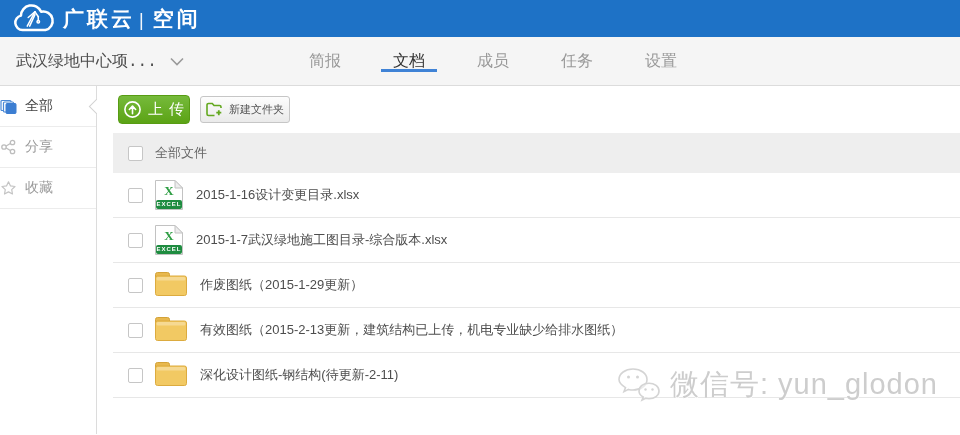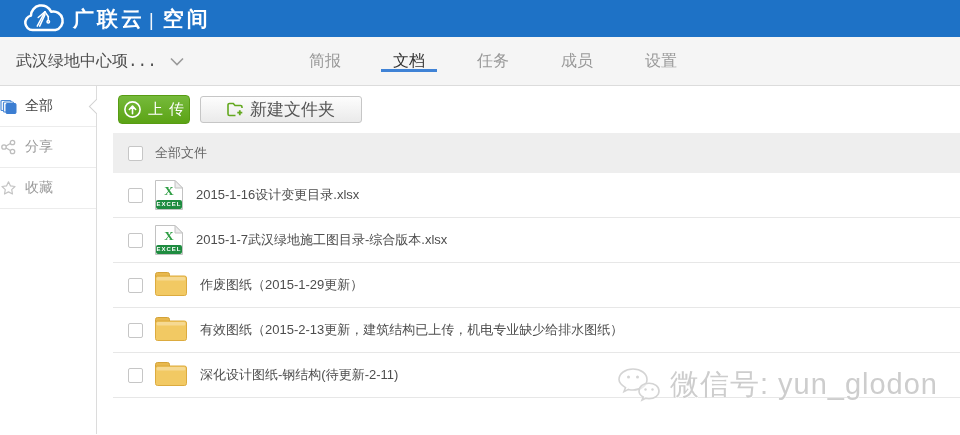--- a/index.html
+++ b/index.html
@@ -5,21 +5,21 @@
   * { margin:0; padding:0; box-sizing:border-box; }
   html,body { width:960px; height:435px; }
   body {
     font-family:"Liberation Sans","DejaVu Sans",sans-serif;
     background:#fff; overflow:hidden; position:relative;
   }
 
   
   .app-header {
     height:37px; background:#1E72C6; display:flex; align-items:center;
-    padding-left:20px; color:#fff;
+    padding-left:10px; color:#fff;
   }
   .logo { display:flex; align-items:center; }
   .brand { display:flex; align-items:baseline; margin-left:7px; }
   .brand-name, .brand-product { font-size:21px; font-weight:bold; letter-spacing:3px; }
   .brand-sep { font-size:18px; font-weight:normal; margin:0 9px 0 4px; opacity:.95; }
 
   
   .project-bar {
     height:49px; background:#f5f5f5; border-bottom:1px solid #dcdcdc;
     display:flex; align-items:center; position:relative;
@@ -56,22 +56,22 @@
   
   .toolbar { padding:9px 0 0 21px; display:flex; gap:10px; height:47px; }
   .btn-upload {
     width:72px; height:29px; background:linear-gradient(#76ba3b,#5ba315);
     border:1px solid #579c13; border-radius:4px; color:#fff; font-size:15px;
     display:flex; align-items:center; justify-content:center; gap:6px;
     letter-spacing:1px; cursor:pointer;
   }
   .btn-newfolder {
     height:27px; margin-top:1px; background:linear-gradient(#fdfdfd,#eaeaea);
-    border:1px solid #c6c6c6; border-radius:3px; color:#555; font-size:17px;
-    display:flex; align-items:center; gap:6px; padding:0 26px; cursor:pointer;
+    border:1px solid #c6c6c6; border-radius:3px; color:#555; font-size:11px;
+    display:flex; align-items:center; gap:6px; padding:0 5px; cursor:pointer;
   }
 
   
   .list { margin-left:16px; }
   .list-head {
     height:40px; background:#eeeeee; display:flex; align-items:center;
     color:#666; font-size:13px;
   }
   .checkbox {
     width:15px; height:15px; background:#fff; border:1px solid #c6c6c6;
@@ -132,22 +132,22 @@
 <div class="project-bar">
   <span class="project-switcher">
     <span class="project-name">武汉绿地中心项...</span>
     <svg width="14" height="9" viewBox="0 0 14 9">
       <polyline points="1,1.5 7,7.5 13,1.5" fill="none" stroke="#9a9a9a" stroke-width="1.6"></polyline>
     </svg>
   </span>
   <div class="tabs">
     <span class="tab">简报</span>
     <span class="tab active">文档</span>
+    <span class="tab">成员</span>
     <span class="tab">任务</span>
-    <span class="tab">成员</span>
     <span class="tab">设置</span>
   </div>
 </div>
 
 <div class="layout">
 
   <div class="sidebar">
     <div class="side-item active">
       <svg width="17" height="16" viewBox="0 0 17 16">
         <rect x="1" y="2.5" width="10" height="10" rx="1" fill="none" stroke="#4b89d6" stroke-width="1.2"></rect>

